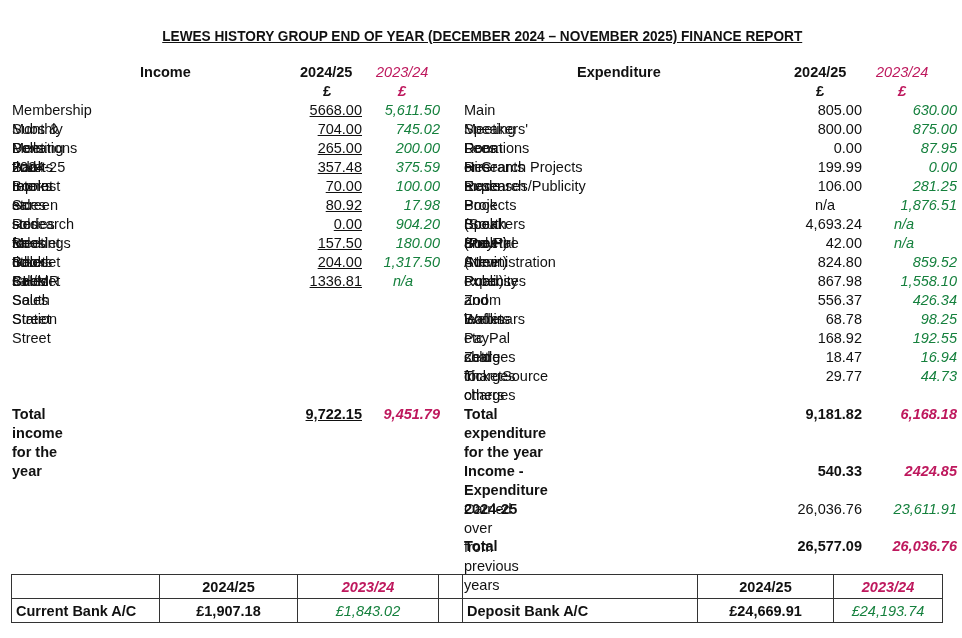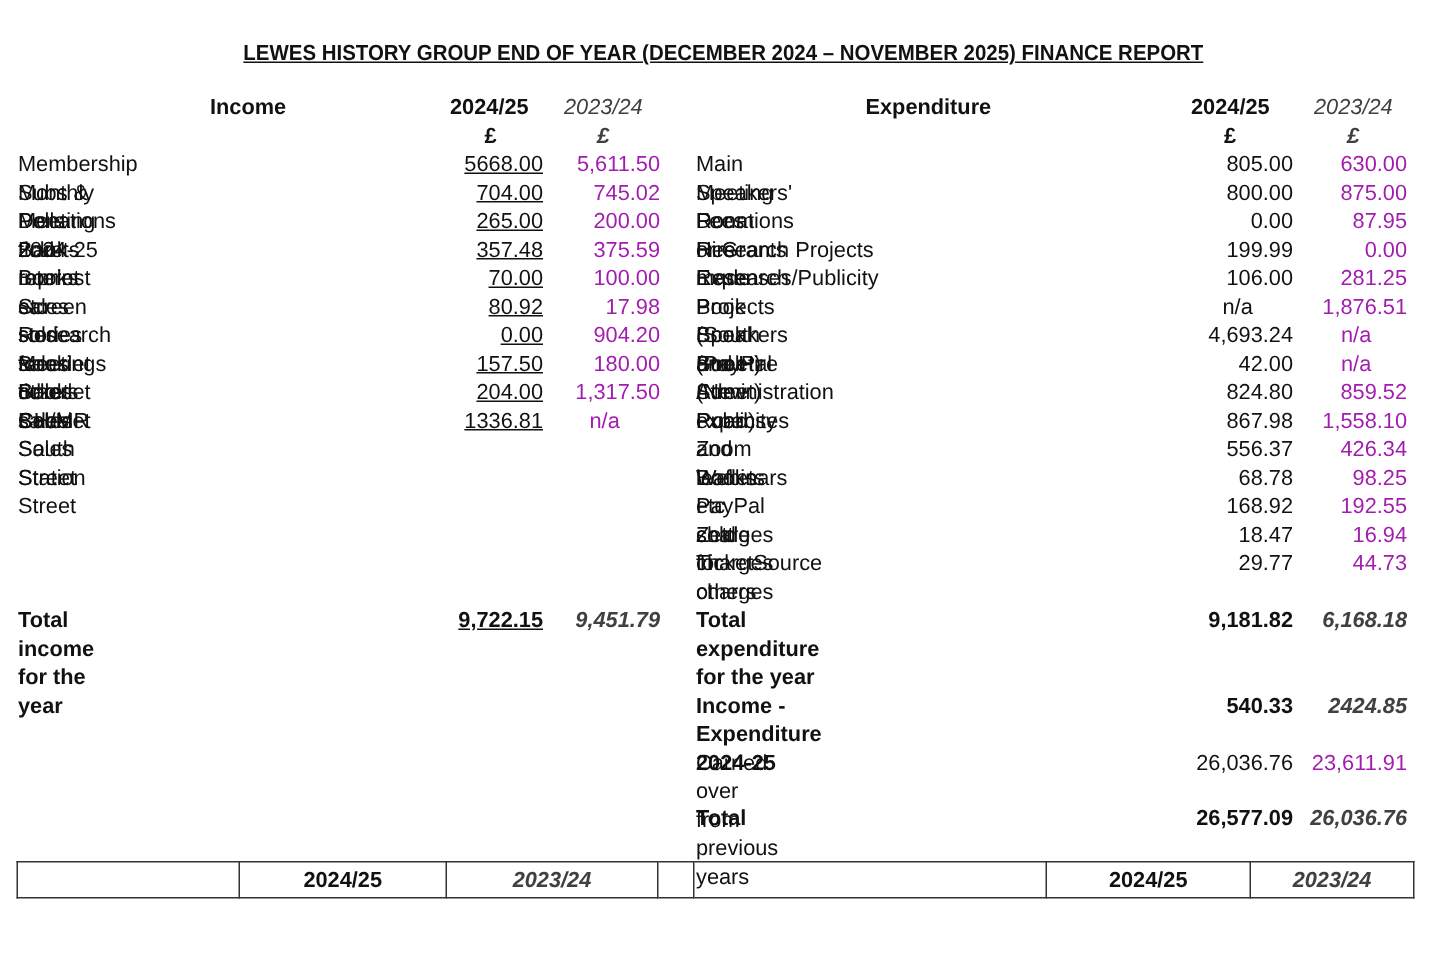--- a/index.html
+++ b/index.html
@@ -2,36 +2,36 @@
 <html><head>
 <meta charset="utf-8">
 <style>
   html, body { margin:0; padding:0; background:#ffffff; }
   body { width:962px; height:638px; position:relative; overflow:hidden;
          font-family:"Liberation Sans", sans-serif; color:#111; font-size:14.5px; }
   .abs { position:absolute; white-space:nowrap; }
   .title { left:0; width:1026px; top:28px; text-align:center; font-weight:bold;
            font-size:14.5px; text-decoration:underline; transform:scaleX(0.94); transform-origin:0 0; }
   .hdr { font-weight:bold; }
-  .prev { color:#a21caf; }
-  .prevb { color:#404040; font-style:italic; font-weight:bold; }
+  .prev { color:#15803d; font-style:italic; }
+  .prevb { color:#be185d; font-style:italic; font-weight:bold; }
   .b { font-weight:bold; }
   .c { text-align:center; }
   .row { position:absolute; height:19px; line-height:19px; }
   .lbl { position:absolute; left:0; }
   .v1 { position:absolute; text-align:right; }
   .v2 { position:absolute; text-align:right; }
   
   .inc .lbl { left:12px; }
   .inc .v1 { left:290px; width:72px;text-decoration:underline; }
   .inc .v2 { left:370px; width:70px; }
   
   .exp .lbl { left:464px; }
   .exp .v1 { left:770px; width:92px; }
-  .exp .v2 { left:848px; width:90px; }
+  .exp .v2 { left:867px; width:90px; }
   
   table.bank { position:absolute; left:11px; top:574px; border-collapse:collapse; font-size:14.5px; }
   table.bank td { border:1px solid #333; height:24px; padding:0 4px; box-sizing:border-box; }
 </style>
 </head>
 <body>
 
 <div class="abs title">LEWES HISTORY GROUP END OF YEAR (DECEMBER 2024 – NOVEMBER 2025) FINANCE REPORT</div>
 
 <div class="abs hdr" style="left:124px; top:64px;margin-left:16px;">Income</div>
@@ -207,14 +207,23 @@
   <tbody>
       <tr>
     <td style="width:148px;"></td>
     <td class="c b" style="width:138px;">2024/25</td>
     <td class="c prevb" style="width:141px;">2023/24</td>
     <td style="width:24px;"></td>
     <td style="width:235px;"></td>
     <td class="c b" style="width:136px;">2024/25</td>
     <td class="c prevb" style="width:109px;">2023/24</td>
   </tr>
+  <tr>
+    <td class="b">Current Bank A/C</td>
+    <td class="c b">£1,907.18</td>
+    <td class="c prev">£1,843.02</td>
+    <td></td>
+    <td class="b">Deposit Bank A/C</td>
+    <td class="c b">£24,669.91</td>
+    <td class="c prev">£24,193.74</td>
+  </tr>
 </tbody>
   </table>
 
 </body></html>

